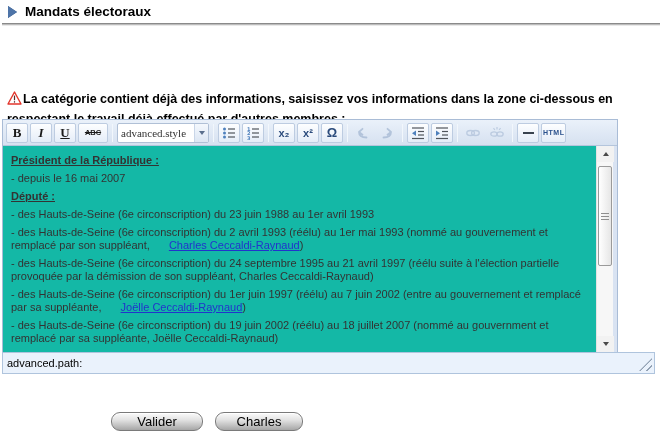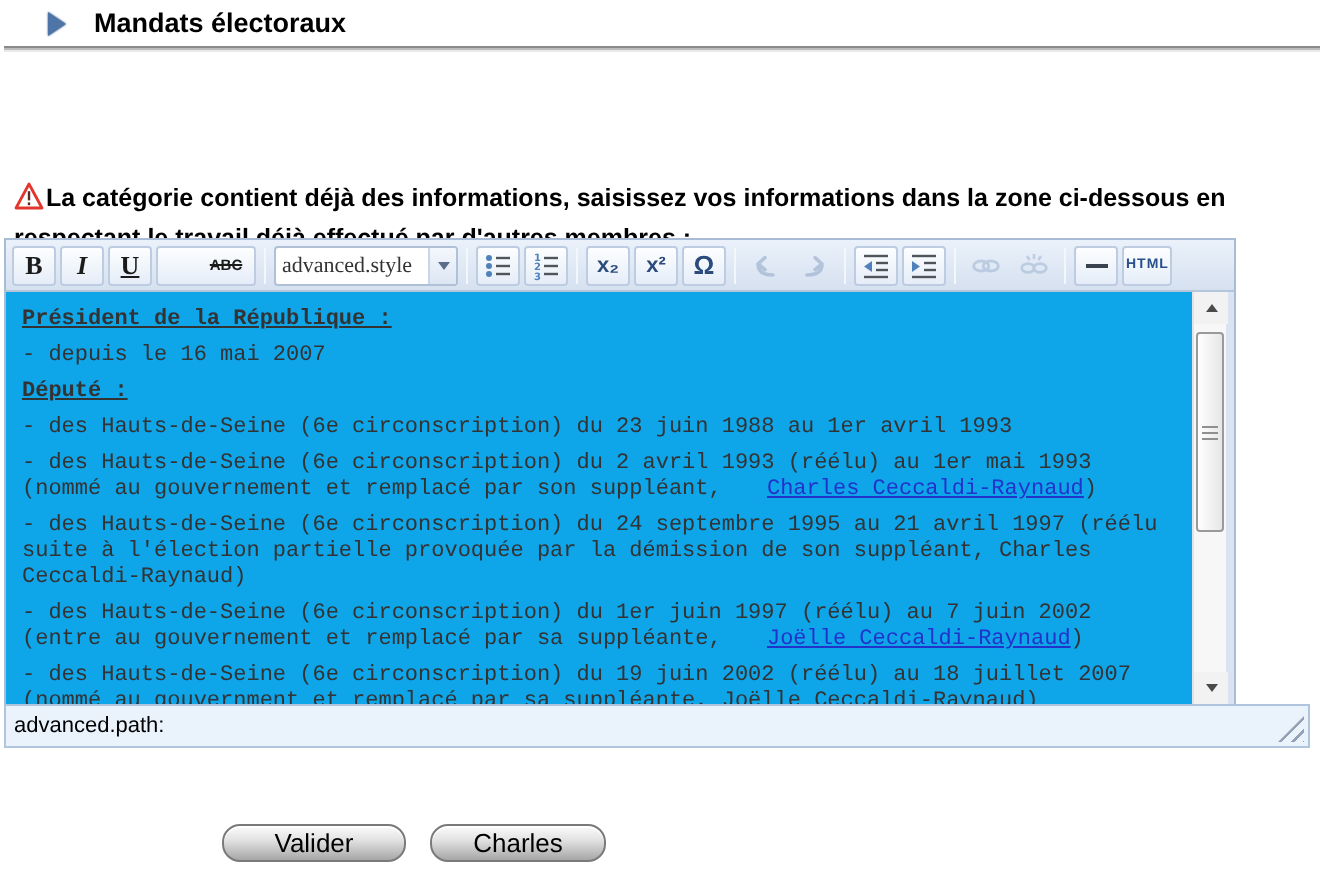--- a/index.html
+++ b/index.html
@@ -1,21 +1,21 @@
 <!DOCTYPE html>
 <html lang="fr"><head>
 <meta charset="utf-8">
 <style>
   * { margin:0; padding:0; box-sizing:border-box; }
   html,body { background:#fff; }
   body { font-family:"Liberation Sans", sans-serif; }
   .page { position:relative; width:663px; height:435px; background:#fff; overflow:hidden; }
 
   
-  .hdr { position:absolute; top:4px; left:24px; display:flex; align-items:center; gap:14px;justify-content:flex-end; }
+  .hdr { position:absolute; top:4px; left:8px; display:flex; align-items:center; gap:8px;justify-content:flex-end; }
   .hdr-arrow { width:0; height:0; border-top:6px solid transparent; border-bottom:6px solid transparent;
                border-left:9px solid #4E74A8; filter:drop-shadow(0 0 0.5px #2F5580); }
   .hdr-title { font-size:13.5px; font-weight:bold; color:#000; }
   .hdr-rule { position:absolute; top:23px; left:2px; right:3px; height:3px;
               background:linear-gradient(180deg,#8a8a8a 0 34%,#bcbcbc 34% 67%,#e9e9e9 67% 100%); }
 
   
   .warn { position:absolute; top:62px; left:7px; width:648px; font-size:12.5px; font-weight:bold;
           color:#000; line-height:18px;margin-top:28px; }
   .warn-icon { display:inline-block; vertical-align:-2px; margin-right:1px; }
@@ -25,39 +25,39 @@
         border:1px solid #A9BCD6; background:#D9E3F2; }
   .ed-toolbar { height:26px; background:linear-gradient(180deg,#EAF1FA,#D6E1F0);
                 border-bottom:1px solid #B4C5DC; display:flex; align-items:center; padding:2px 3px; gap:2px; }
   .tb-btn { height:20px; min-width:22px; padding:0 1px; display:flex; align-items:center; justify-content:center;
             border:1px solid #BDCCE1; border-radius:2px;
             background:linear-gradient(180deg,#FDFEFF,#E5EDF8); cursor:pointer; }
   .tb-btn.dis { border-color:transparent; background:transparent; opacity:.55; cursor:default; }
   .g-bold   { font-family:"Liberation Serif", serif; font-weight:bold; font-size:13px; color:#1b1b1b; }
   .g-italic { font-family:"Liberation Serif", serif; font-style:italic; font-weight:bold; font-size:13px; color:#1b1b1b; }
   .g-under  { font-family:"Liberation Serif", serif; font-weight:bold; font-size:13px; text-decoration:underline; color:#1b1b1b; }
-  .g-strike { font-size:7.5px; font-weight:bold; text-decoration:line-through; color:#1b1b1b; letter-spacing:0; width:26px; text-align:center;margin-left:20px; }
+  .g-strike { font-size:7.5px; font-weight:bold; text-decoration:line-through; color:#1b1b1b; letter-spacing:0; width:26px; text-align:center; }
   .g-subsup { font-size:11px; font-weight:bold; color:#2B4B7C; }
   .g-omega  { font-size:13px; font-weight:bold; color:#2B4B7C; }
   .g-html   { font-size:7px; font-weight:bold; color:#29508C; letter-spacing:.5px; }
   .g-hrline { display:block; width:11px; height:2px; background:#39434f; }
   .tb-sep { width:1px; height:18px; background:#C0CFE2; border-right:1px solid #F2F7FC; margin:0 2px; }
   .tb-select { display:flex; height:20px; width:92px; border:1px solid #B0C0D6; border-radius:2px;
                background:#fff; cursor:pointer; overflow:hidden;font-family:Liberation Serif, serif; }
   .tb-select-text { flex:1; font-size:11px; color:#333; line-height:18px; padding-left:3px;
                     white-space:nowrap; overflow:hidden; }
   .tb-select-arrow { width:14px; border-left:1px solid #C9D6E8;
                      background:linear-gradient(180deg,#F4F8FD,#DCE6F3);
                      display:flex; align-items:center; justify-content:center; }
   .caret-down { width:0; height:0; border-left:3px solid transparent; border-right:3px solid transparent;
                 border-top:4px solid #5A6E8C; }
 
   .ed-area { position:relative; height:206px; background:#D9E3F2; display:flex; }
-  .ed-body { width:593px; height:206px; background:#0ea5e9; overflow:hidden;
-             font-family:Liberation Mono, monospace; font-size:11px; line-height:13px; color:#333;
+  .ed-body { width:593px; height:206px; background:#14b8a6; overflow:hidden;
+             font-family:Liberation Sans, sans-serif; font-size:11px; line-height:13px; color:#333;
              padding:6px 8px 0 8px; cursor:text; }
   .ed-body p { margin:5px 0; }
   .ed-body p:first-child { margin-top:2px; }
   .ed-body p.heading { font-weight:bold; text-decoration:underline; }
   .ed-body a { color:#2233CC; text-decoration:underline; cursor:pointer;margin-left:16px; }
 
   
   .sb { position:relative; width:17px; height:206px; background:#F7F7F7; border-left:1px solid #E3E3E3; }
   .sb-btn { position:absolute; left:0; width:17px; height:16px; background:#F2F2F2;
             display:flex; align-items:center; justify-content:center; cursor:pointer; }

